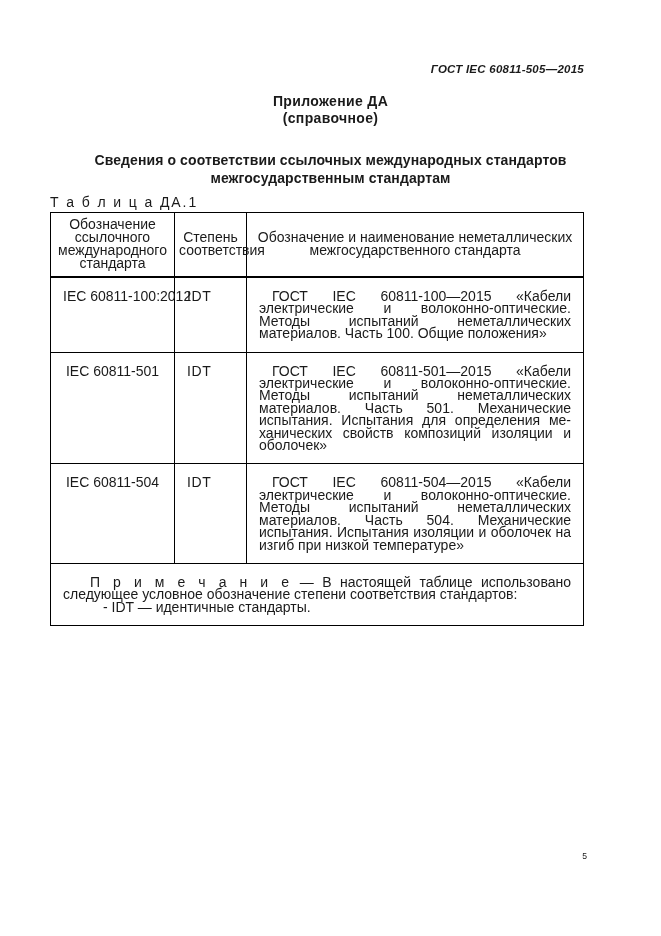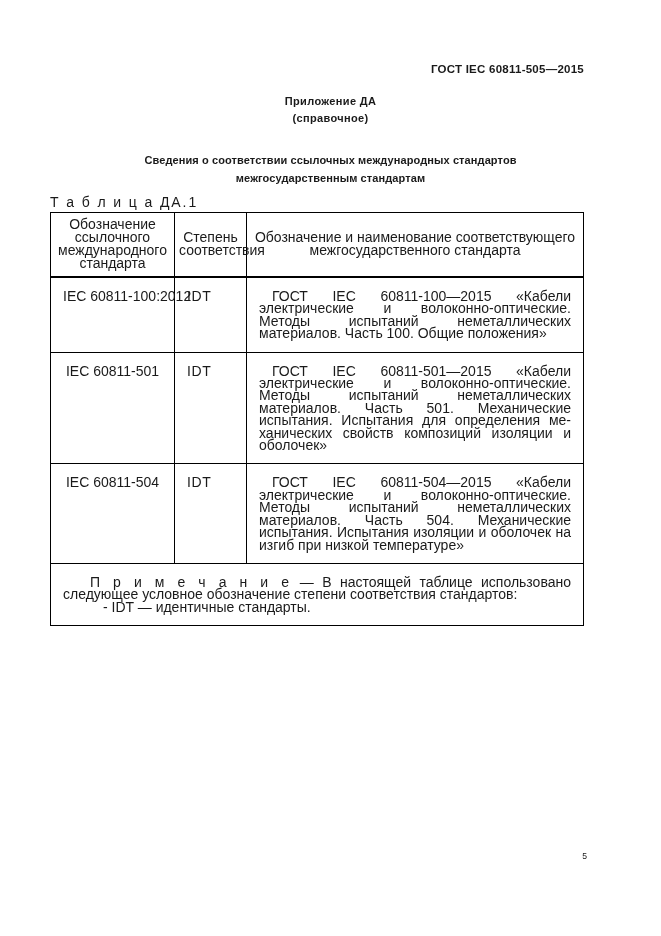--- a/index.html
+++ b/index.html
@@ -26,47 +26,48 @@
 
   
   .doc-header {
     position: absolute;
     top: 63px;
     right: 77px;
     font-size: 11.5px;
     font-weight: bold;
     letter-spacing: 0.25px;
     white-space: nowrap;
+    font-style: italic;
   }
 
   
   .annex-block {
     position: absolute;
     top: 93px;
     left: 0;
     right: 0;
     text-align: center;
-    font-size: 11px;
+    font-size: 14px;
     font-weight: bold;
     line-height: 17px;
     letter-spacing: 0.35px;
   }
   .annex-sub {
     font-weight: bold;
     text-align: center;
   }
 
   
   .main-title {
     position: absolute;
     top: 152px;
     left: 78px;
     width: 505px;
     text-align: center;
-    font-size: 11px;
+    font-size: 14px;
     font-weight: bold;
     line-height: 17.5px;
     letter-spacing: 0.1px;
   }
 
   
   .table-caption {
     position: absolute;
     top: 194px;
     left: 50px;
@@ -168,21 +169,21 @@
   <table class="std-table">
     <colgroup>
       <col class="col-a">
       <col class="col-b">
       <col class="col-c">
     </colgroup>
     <thead>
       <tr>
         <td>Обозначение ссылочного международного стандарта</td>
         <td>Степень соответствия</td>
-        <td>Обозначение и наименование соответствующего межгосударственного стандарта</td>
+        <td>Обозначение и наименование неметаллических межгосударственного стандарта</td>
       </tr>
     </thead>
     <tbody>
       <tr>
         <td class="cell-ref">IEC 60811-100:2012</td>
         <td class="cell-deg">IDT</td>
         <td class="cell-desc">ГОСТ IEC 60811-100—2015 «Кабели электрические и волоконно-оптические. Методы испытаний неметаллических материалов. Часть 100. Общие положения»</td>
       </tr>
       <tr>
         <td class="cell-ref">IEC 60811-501</td>

